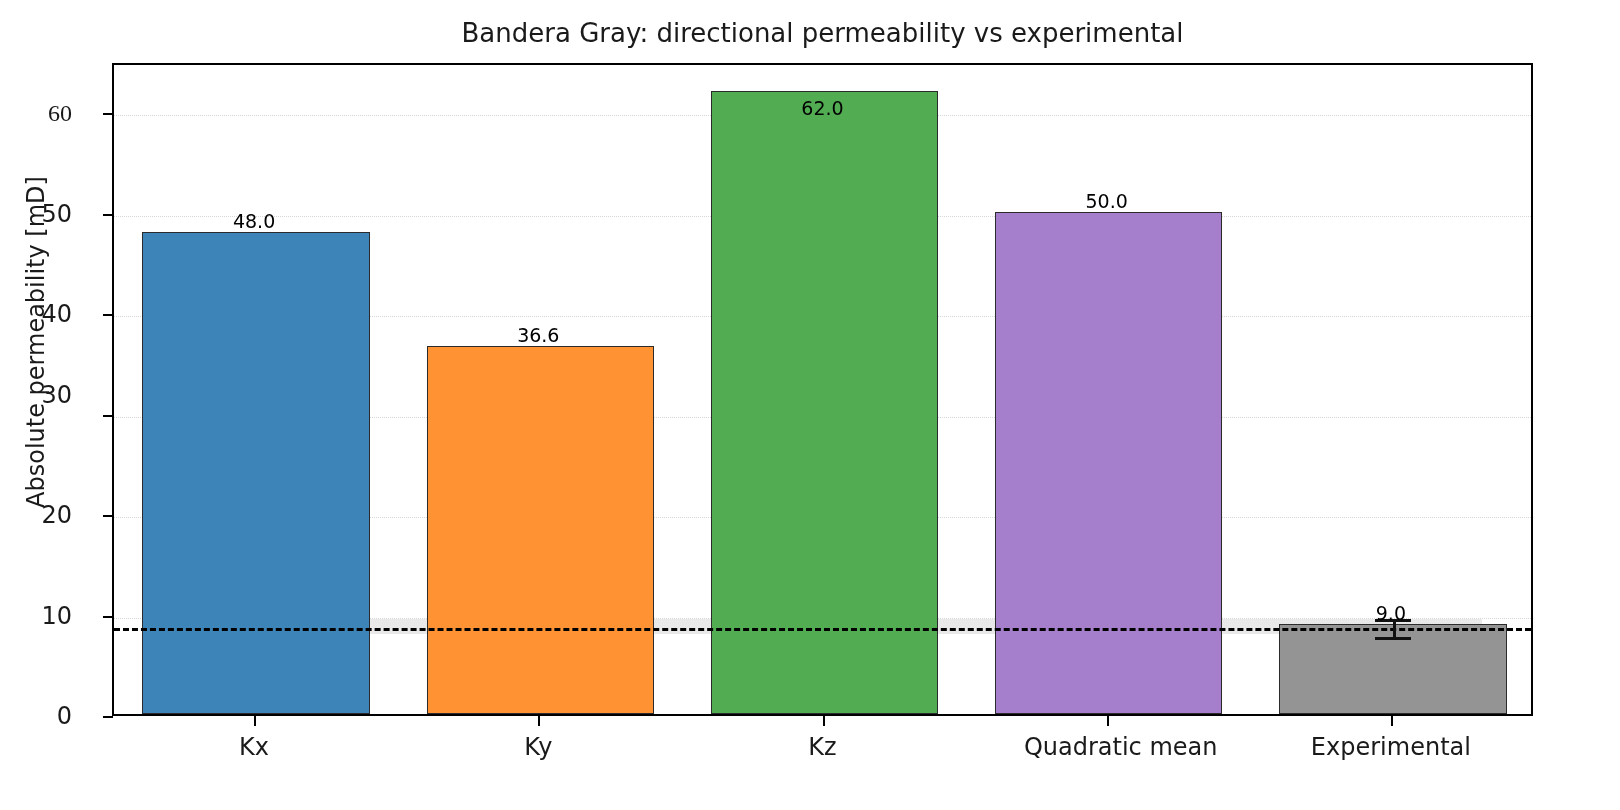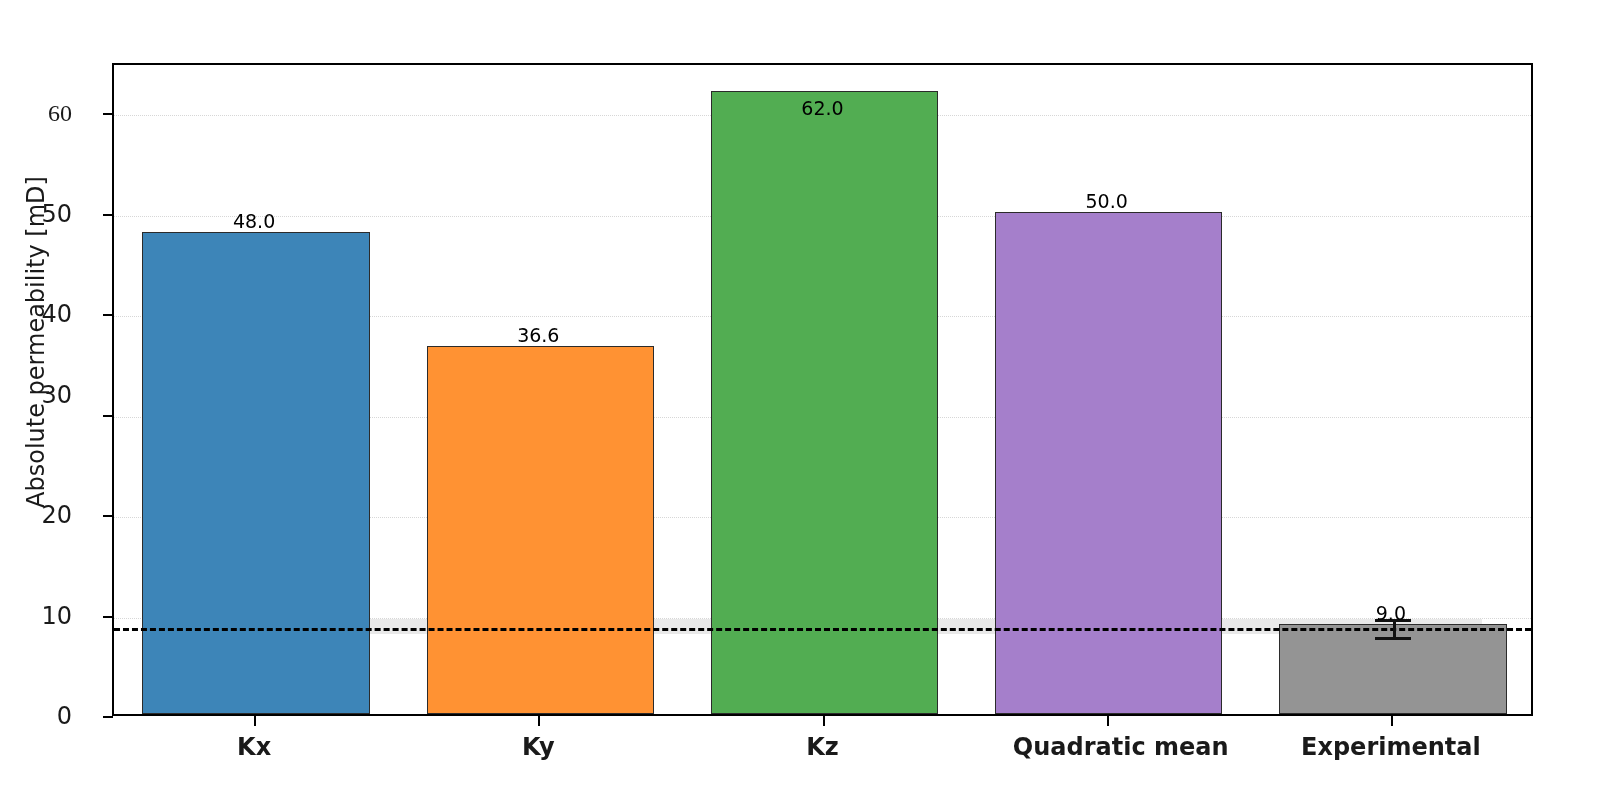--- a/index.html
+++ b/index.html
@@ -93,21 +93,20 @@
     border-left: 2px solid #000000;
   }
   .xtick-label {
     position: absolute;
     top: 733px;
     text-align: center;
     font-size: 24px;
     color: #1a1a1a;
     transform: translateX(-50%);
     white-space: nowrap;
-    font-weight: bold;
   }
   
   .bar {
     position: absolute;
     bottom: 0;
     border: 1.4px solid #2b2b2b;
     box-sizing: border-box;
   }
   .bar-value {
     position: absolute;
@@ -138,20 +137,21 @@
     height: 0;
     border-top: 3.4px solid #111111;
     transform: translateX(-50%);
   }
 </style>
 </head>
 <body>
 
 <div id="figure">
 
+  <div id="chart-title">Bandera Gray: directional permeability vs experimental</div>
 
   <div id="ylabel">Absolute permeability [mD]</div>
 
   <div id="plot-area">
     <div id="plot-inner">
         <div class="gridline" style="top: 552.538px;"></div>
         <div class="gridline" style="top: 452.077px;"></div>
         <div class="gridline" style="top: 351.615px;"></div>
         <div class="gridline" style="top: 251.154px;"></div>
         <div class="gridline" style="top: 150.692px;"></div>

